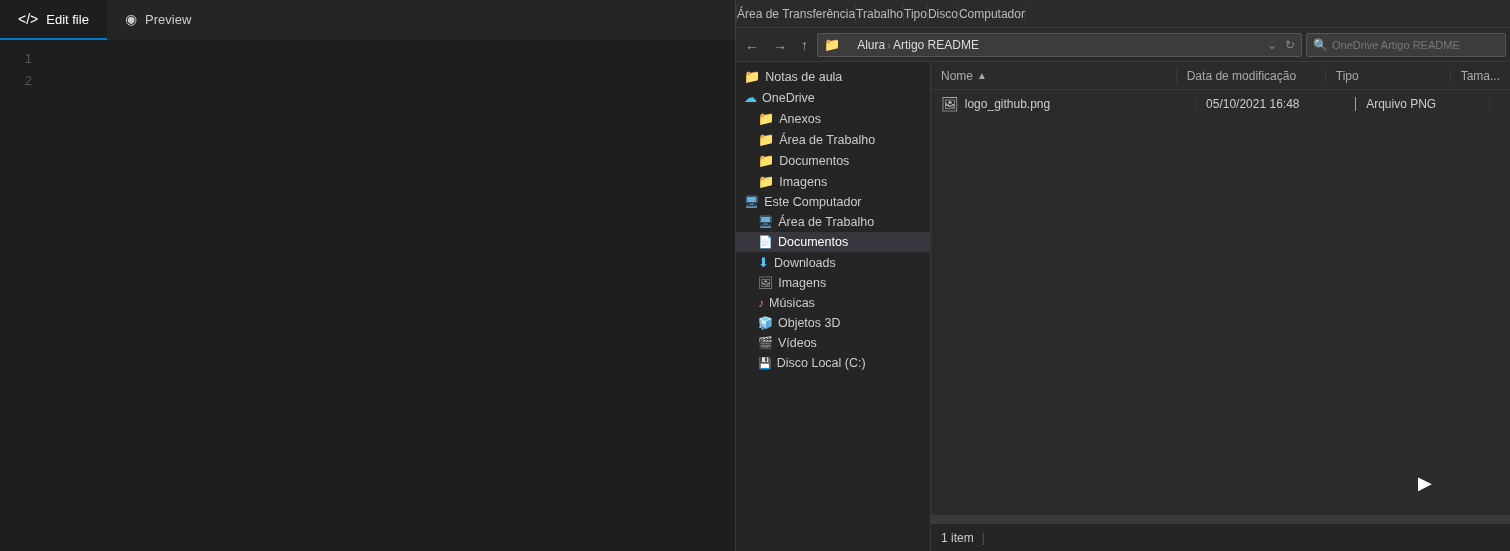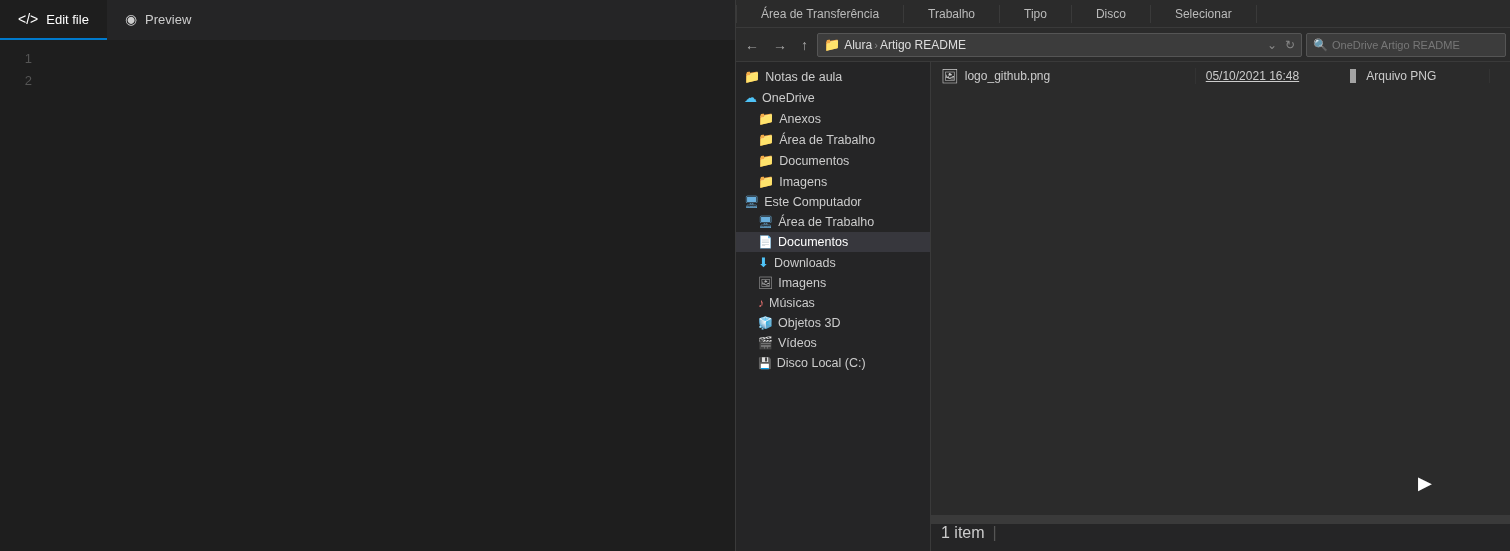--- a/index.html
+++ b/index.html
@@ -87,21 +87,21 @@
       align-items: center;
       border-bottom: 1px solid #3a3a3a;
     }
     .toolbar-group {
       display: flex;
       gap: 0;
     }
     .toolbar-btn {
       color: #bbb;
       font-size: 12px;
-      padding: 2px 24px;
+      padding: 2px 0;
       cursor: pointer;
       background: none;
       border: none;
       border-right: 1px solid #3a3a3a;
     }
     .toolbar-btn:first-child { border-left: 1px solid #3a3a3a; }
 
     
     .address-row {
       display: flex;
@@ -234,35 +234,35 @@
       padding: 0 10px;
       font-size: 12px;
       color: #ccc;
       display: flex;
       align-items: center;
       gap: 6px;
       white-space: nowrap;
       overflow: hidden;
     }
     .file-cell.name { width: 300px; border-right: 1px solid #333; }
-    .file-cell.date { width: 180px; border-right: 6px solid #a3a3a3; text-decoration: underline; }
+    .file-cell.date { width: 180px; border-right: 1px solid #a3a3a3; }
     .file-cell.type { width: 150px; border-right: 1px solid #333; }
     .file-cell.size { flex: 1; }
     .file-icon { font-size: 14px; }
 
     
     .status-bar {
       height: 28px;
       background: #252526;
       border-top: 1px solid #3a3a3a;
       display: flex;
-      align-items: flex-start;
+      align-items: center;
       padding: 0 10px;
       gap: 4px;
-      font-size: 16px;
+      font-size: 12px;
       color: #ccc;
     }
 
     
     .hscroll-bar {
       height: 8px;
       background: #3a3a3a;
     }
 
     
@@ -278,21 +278,21 @@
     .sidebar-scroll-thumb {
       width: 6px;
       height: 60px;
       background: #555;
       border-radius: 3px;
       margin: 2px auto;
       margin-top: 120px;
     }
 
     
-    .addr-breadcrumb { display: flex; align-items: center; gap: 2px; }
+    .addr-breadcrumb { display: flex; align-items: center; gap: 2px; margin-left: 13px; }
     .addr-part { color: #ddd; font-size: 12px; }
     .addr-arrow { color: #888; font-size: 11px; }
   </style>
 </head>
 <body>
 
 <div class="editor-panel">
   <div class="editor-tabs">
     <div class="editor-tab active">
       <span class="tab-icon">&lt;/&gt;</span>
@@ -313,21 +313,21 @@
 </div>
 
 <div class="explorer-panel">
 
   <div class="explorer-toolbar">
     <div class="toolbar-group">
       <button class="toolbar-btn">Área de Transferência</button>
       <button class="toolbar-btn">Trabalho</button>
       <button class="toolbar-btn">Tipo</button>
       <button class="toolbar-btn">Disco</button>
-      <button class="toolbar-btn">Selecionar</button>
+      <button class="toolbar-btn">Computador</button>
     </div>
   </div>
 
   <div class="address-row">
     <button class="nav-btn" title="Voltar">←</button>
     <button class="nav-btn" title="Avançar">→</button>
     <button class="nav-btn" title="Subir">↑</button>
     <div class="address-bar">
       <span class="address-folder-icon">📁</span>
       <div class="addr-breadcrumb">
@@ -424,20 +424,35 @@
           <span>Disco Local (C:)</span>
         </div>
       </div>
       <div class="sidebar-scroll-track">
         <div class="sidebar-scroll-thumb"></div>
       </div>
     </div>
 
     <div class="file-list-area">
 
+      <div class="file-list-header">
+        <div class="col-header name">
+          <span>Nome</span>
+          <span style="font-size:10px;">▲</span>
+        </div>
+        <div class="col-header date">
+          <span>Data de modificação</span>
+        </div>
+        <div class="col-header type">
+          <span>Tipo</span>
+        </div>
+        <div class="col-header size">
+          <span>Tama...</span>
+        </div>
+      </div>
 
       <div class="file-list-body">
         <div class="file-row">
           <div class="file-cell name">
             <span class="file-icon">🖼</span>
             <span>logo_github.png</span>
           </div>
           <div class="file-cell date">
             <span>05/10/2021 16:48</span>
           </div>

